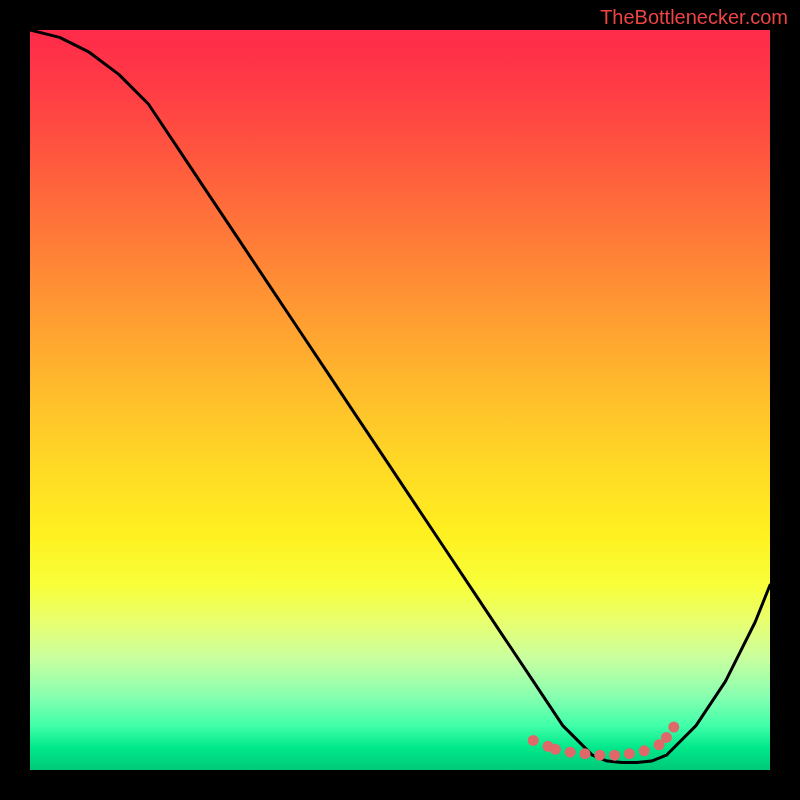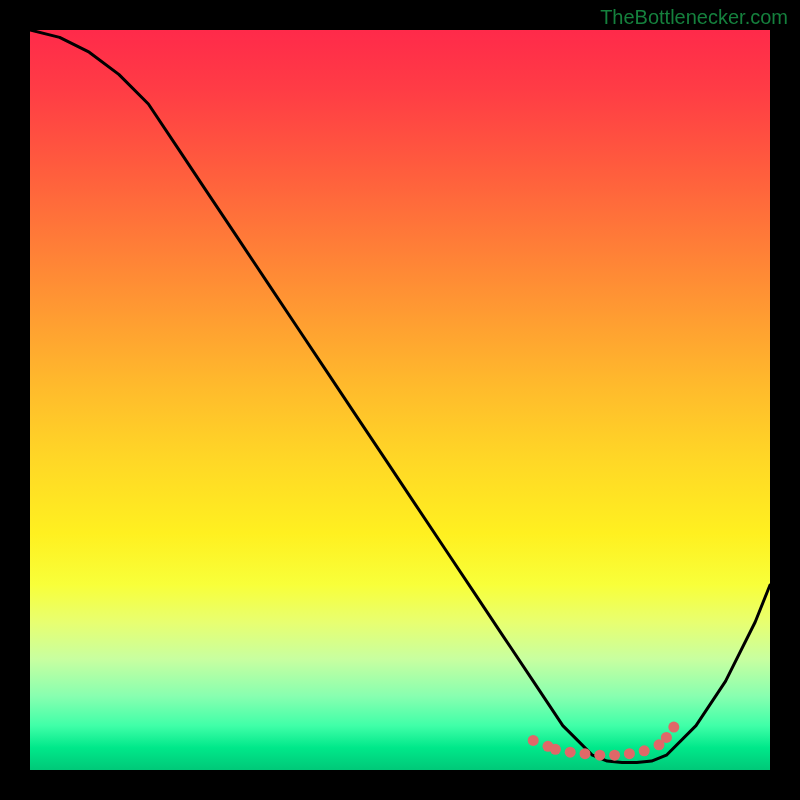--- a/index.html
+++ b/index.html
@@ -8,21 +8,21 @@
   height: 800px;
   background: #000;
   font-family: Arial, sans-serif;
   position: relative;
   overflow: hidden;
 }
 .watermark {
   position: absolute;
   top: 6px;
   right: 12px;
-  color: #15803d;
+  color: #ef4444;
   font-size: 20px;
   font-weight: 500;
   z-index: 10;
 }
 .chart-area {
   position: absolute;
   left: 30px;
   top: 30px;
   width: 740px;
   height: 740px;

